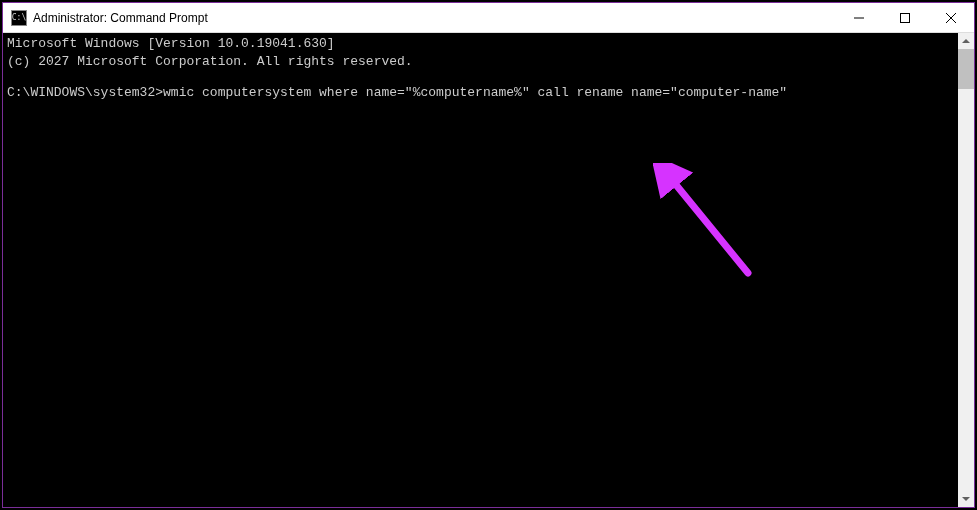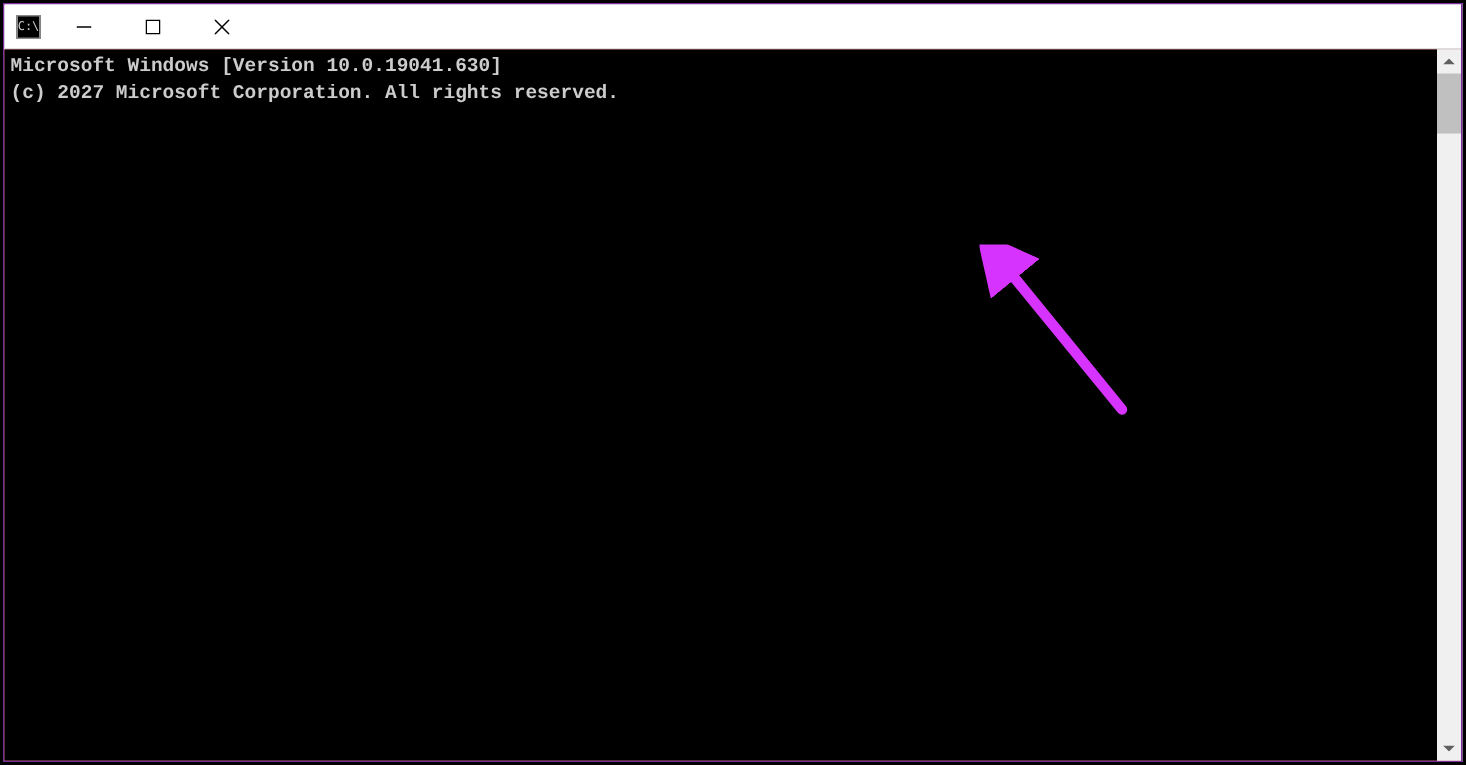--- a/index.html
+++ b/index.html
@@ -58,23 +58,22 @@
       display: flex;
       align-items: center;
       justify-content: center;
       cursor: pointer;
       font-size: 10px;
       color: #000;
     }
     .terminal-wrap {
       flex: 1;
       display: flex;
-      background: #b91c1c;
+      background: #0ea5e9;
       position: relative;
-      font-weight: bold;
     }
     .terminal {
       flex: 1;
       background: #000;
       color: #ccc;
       font-family: Consolas, 'Courier New', monospace;
       font-size: 13px;
       line-height: 1.4;
       padding: 2px 4px;
       white-space: pre;
@@ -119,41 +118,42 @@
     }
   </style>
 </head>
 <body>
 
 <div class="window">
   <div class="titlebar">
     <div class="titlebar-icon">
       <span class="titlebar-icon-inner">C:\</span>
     </div>
+    <div class="titlebar-title">Administrator: Command Prompt</div>
     <div class="titlebar-controls">
       <div class="titlebar-btn">
         <svg width="10" height="10" viewBox="0 0 10 10">
             <line x1="0" y1="5" x2="10" y2="5" stroke="#000" stroke-width="1"></line>
           </svg>
       </div>
       <div class="titlebar-btn">
         <svg width="10" height="10" viewBox="0 0 10 10">
             <rect x="0.5" y="0.5" width="9" height="9" fill="none" stroke="#000" stroke-width="1"></rect>
           </svg>
       </div>
       <div class="titlebar-btn close">
         <svg width="10" height="10" viewBox="0 0 10 10">
             <line x1="0" y1="0" x2="10" y2="10" stroke="#000" stroke-width="1"></line>
             <line x1="10" y1="0" x2="0" y2="10" stroke="#000" stroke-width="1"></line>
           </svg>
       </div>
     </div>
   </div>
   <div class="terminal-wrap">
-    <div class="terminal"><span class="terminal-line">Microsoft Windows [Version 10.0.19041.630]</span><span class="terminal-line">(c) 2027 Microsoft Corporation. All rights reserved.</span></div>
+    <div class="terminal"><span class="terminal-line">Microsoft Windows [Version 10.0.19041.630]</span><span class="terminal-line">(c) 2027 Microsoft Corporation. All rights reserved.</span><span class="terminal-line prompt-line"><span>C:\WINDOWS\system32&gt;</span><span>wmic computersystem where name="%computername%" call rename name="computer-name"</span></span></div>
     <div class="scrollbar">
       <div class="scroll-btn">
         <svg width="8" height="4" viewBox="0 0 8 4">
             <polygon points="4,0 8,4 0,4" fill="#606060"></polygon>
           </svg>
       </div>
       <div class="scroll-track">
         <div class="scroll-thumb"></div>
       </div>
       <div class="scroll-btn">

